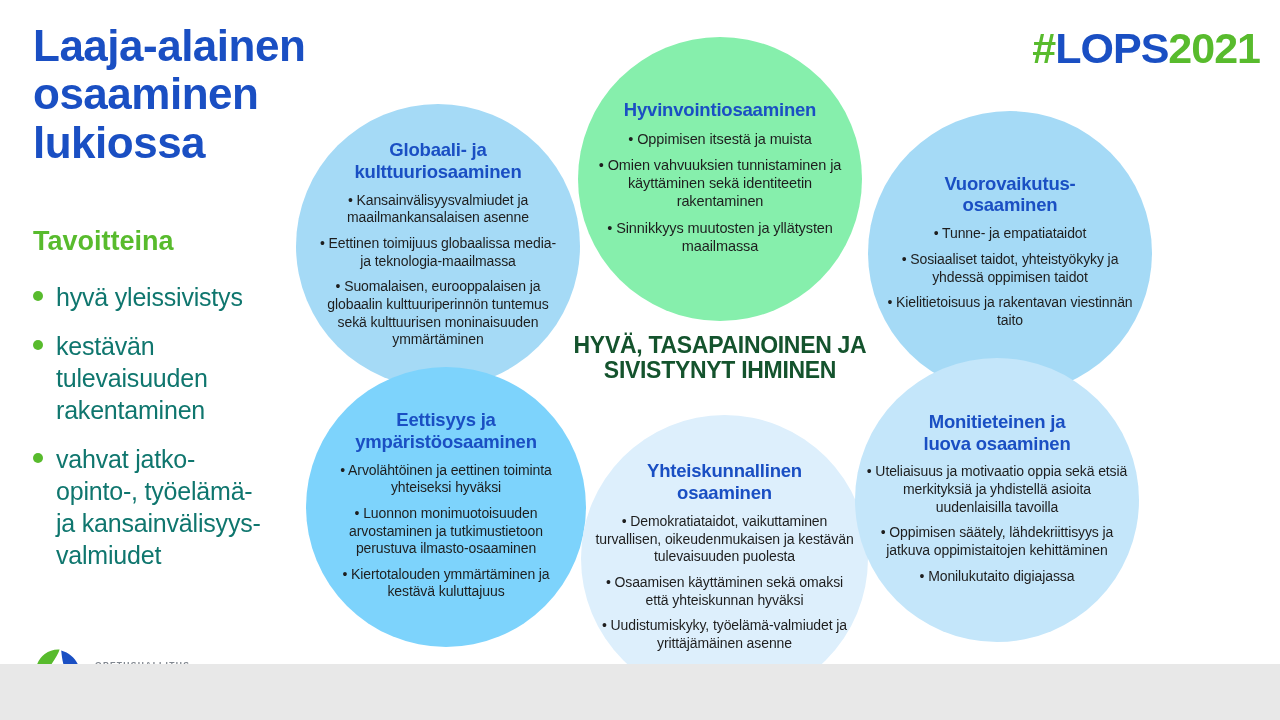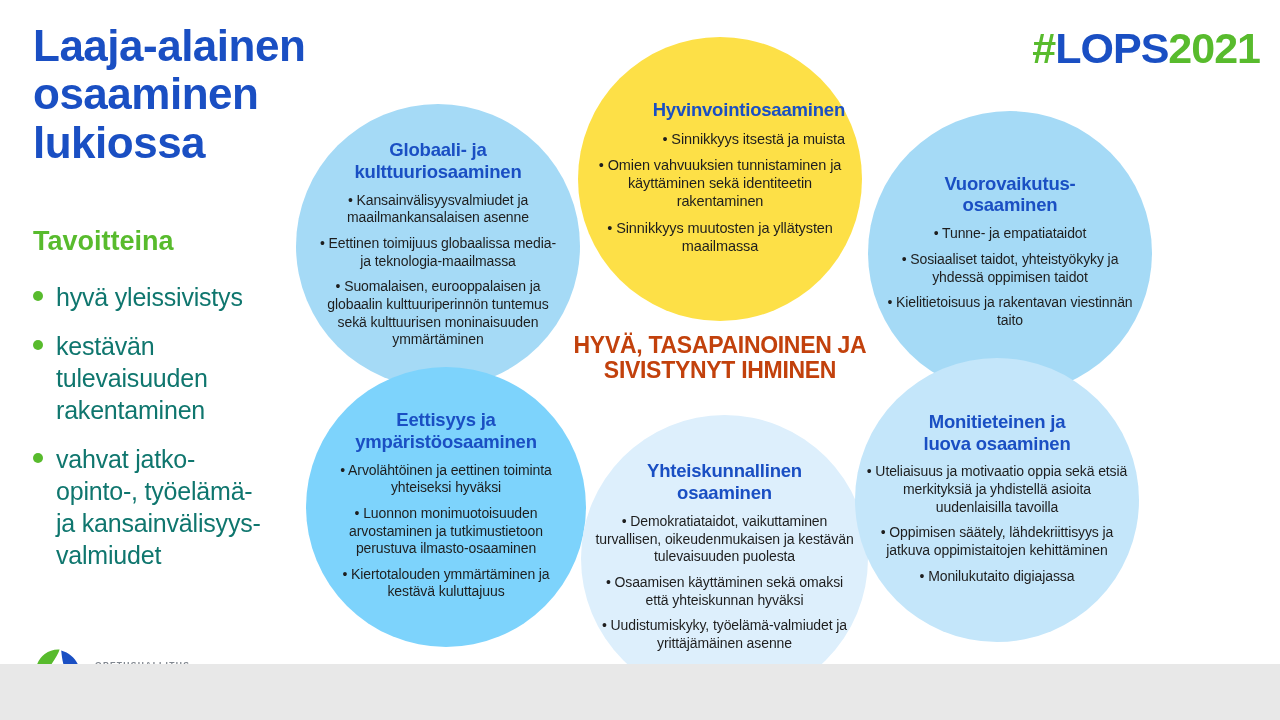--- a/index.html
+++ b/index.html
@@ -42,21 +42,21 @@
   .c5 { left:855px; top:358px; width:284px; height:284px; padding:0 11px; }
   .c0 .circle-title { max-width:200px; }
   .c2 .circle-title { max-width:185px; }
   .c3 .circle-title { max-width:200px; }
   .c4 .circle-title { max-width:185px; }
   .c5 .circle-title { max-width:175px; }
   .c1 .bullet { font-size:14.5px; }
 
   .center-statement {
     position:absolute; left:553px; top:333px; width:334px;
-    text-align:center; color:#c2410c; font-weight:bold;
+    text-align:center; color:#14532d; font-weight:bold;
     font-size:23px; line-height:1.1; letter-spacing:-0.3px;
   }
 
   .footer { position:absolute; left:34px; top:648px; display:flex; align-items:center; }
   .footer-logo { width:48px; height:48px; flex:none; }
   .footer-text { margin-left:13px; font-size:8.5px; letter-spacing:1.3px; color:#81878f; line-height:1.55; font-weight:bold; }
 </style>
 </head>
 <body>
 
@@ -84,23 +84,23 @@
     </div>
   </div>
 
   <div class="circle c0" style="background: rgb(165, 218, 246);">
     <div class="circle-title">Globaali- ja kulttuuriosaaminen</div>
     <p class="bullet">• Kansainvälisyysvalmiudet ja maailmankansalaisen asenne</p>
     <p class="bullet">• Eettinen toimijuus globaalissa media- ja teknologia-maailmassa</p>
     <p class="bullet">• Suomalaisen, eurooppalaisen ja globaalin kulttuuriperinnön tuntemus sekä kulttuurisen moninaisuuden ymmärtäminen</p>
   </div>
 
-  <div class="circle c1" style="background: #fde047; align-items: flex-end;">
+  <div class="circle c1" style="background: #86efac;">
     <div class="circle-title">Hyvinvointiosaaminen</div>
-    <p class="bullet">• Sinnikkyys itsestä ja muista</p>
+    <p class="bullet">• Oppimisen itsestä ja muista</p>
     <p class="bullet">• Omien vahvuuksien tunnistaminen ja käyttäminen sekä identiteetin rakentaminen</p>
     <p class="bullet">• Sinnikkyys muutosten ja yllätysten maailmassa</p>
   </div>
 
   <div class="circle c2" style="background: rgb(165, 218, 246);">
     <div class="circle-title">Vuorovaikutus-osaaminen</div>
     <p class="bullet">• Tunne- ja empatiataidot</p>
     <p class="bullet">• Sosiaaliset taidot, yhteistyökyky ja yhdessä oppimisen taidot</p>
     <p class="bullet">• Kielitietoisuus ja rakentavan viestinnän taito</p>
   </div>

